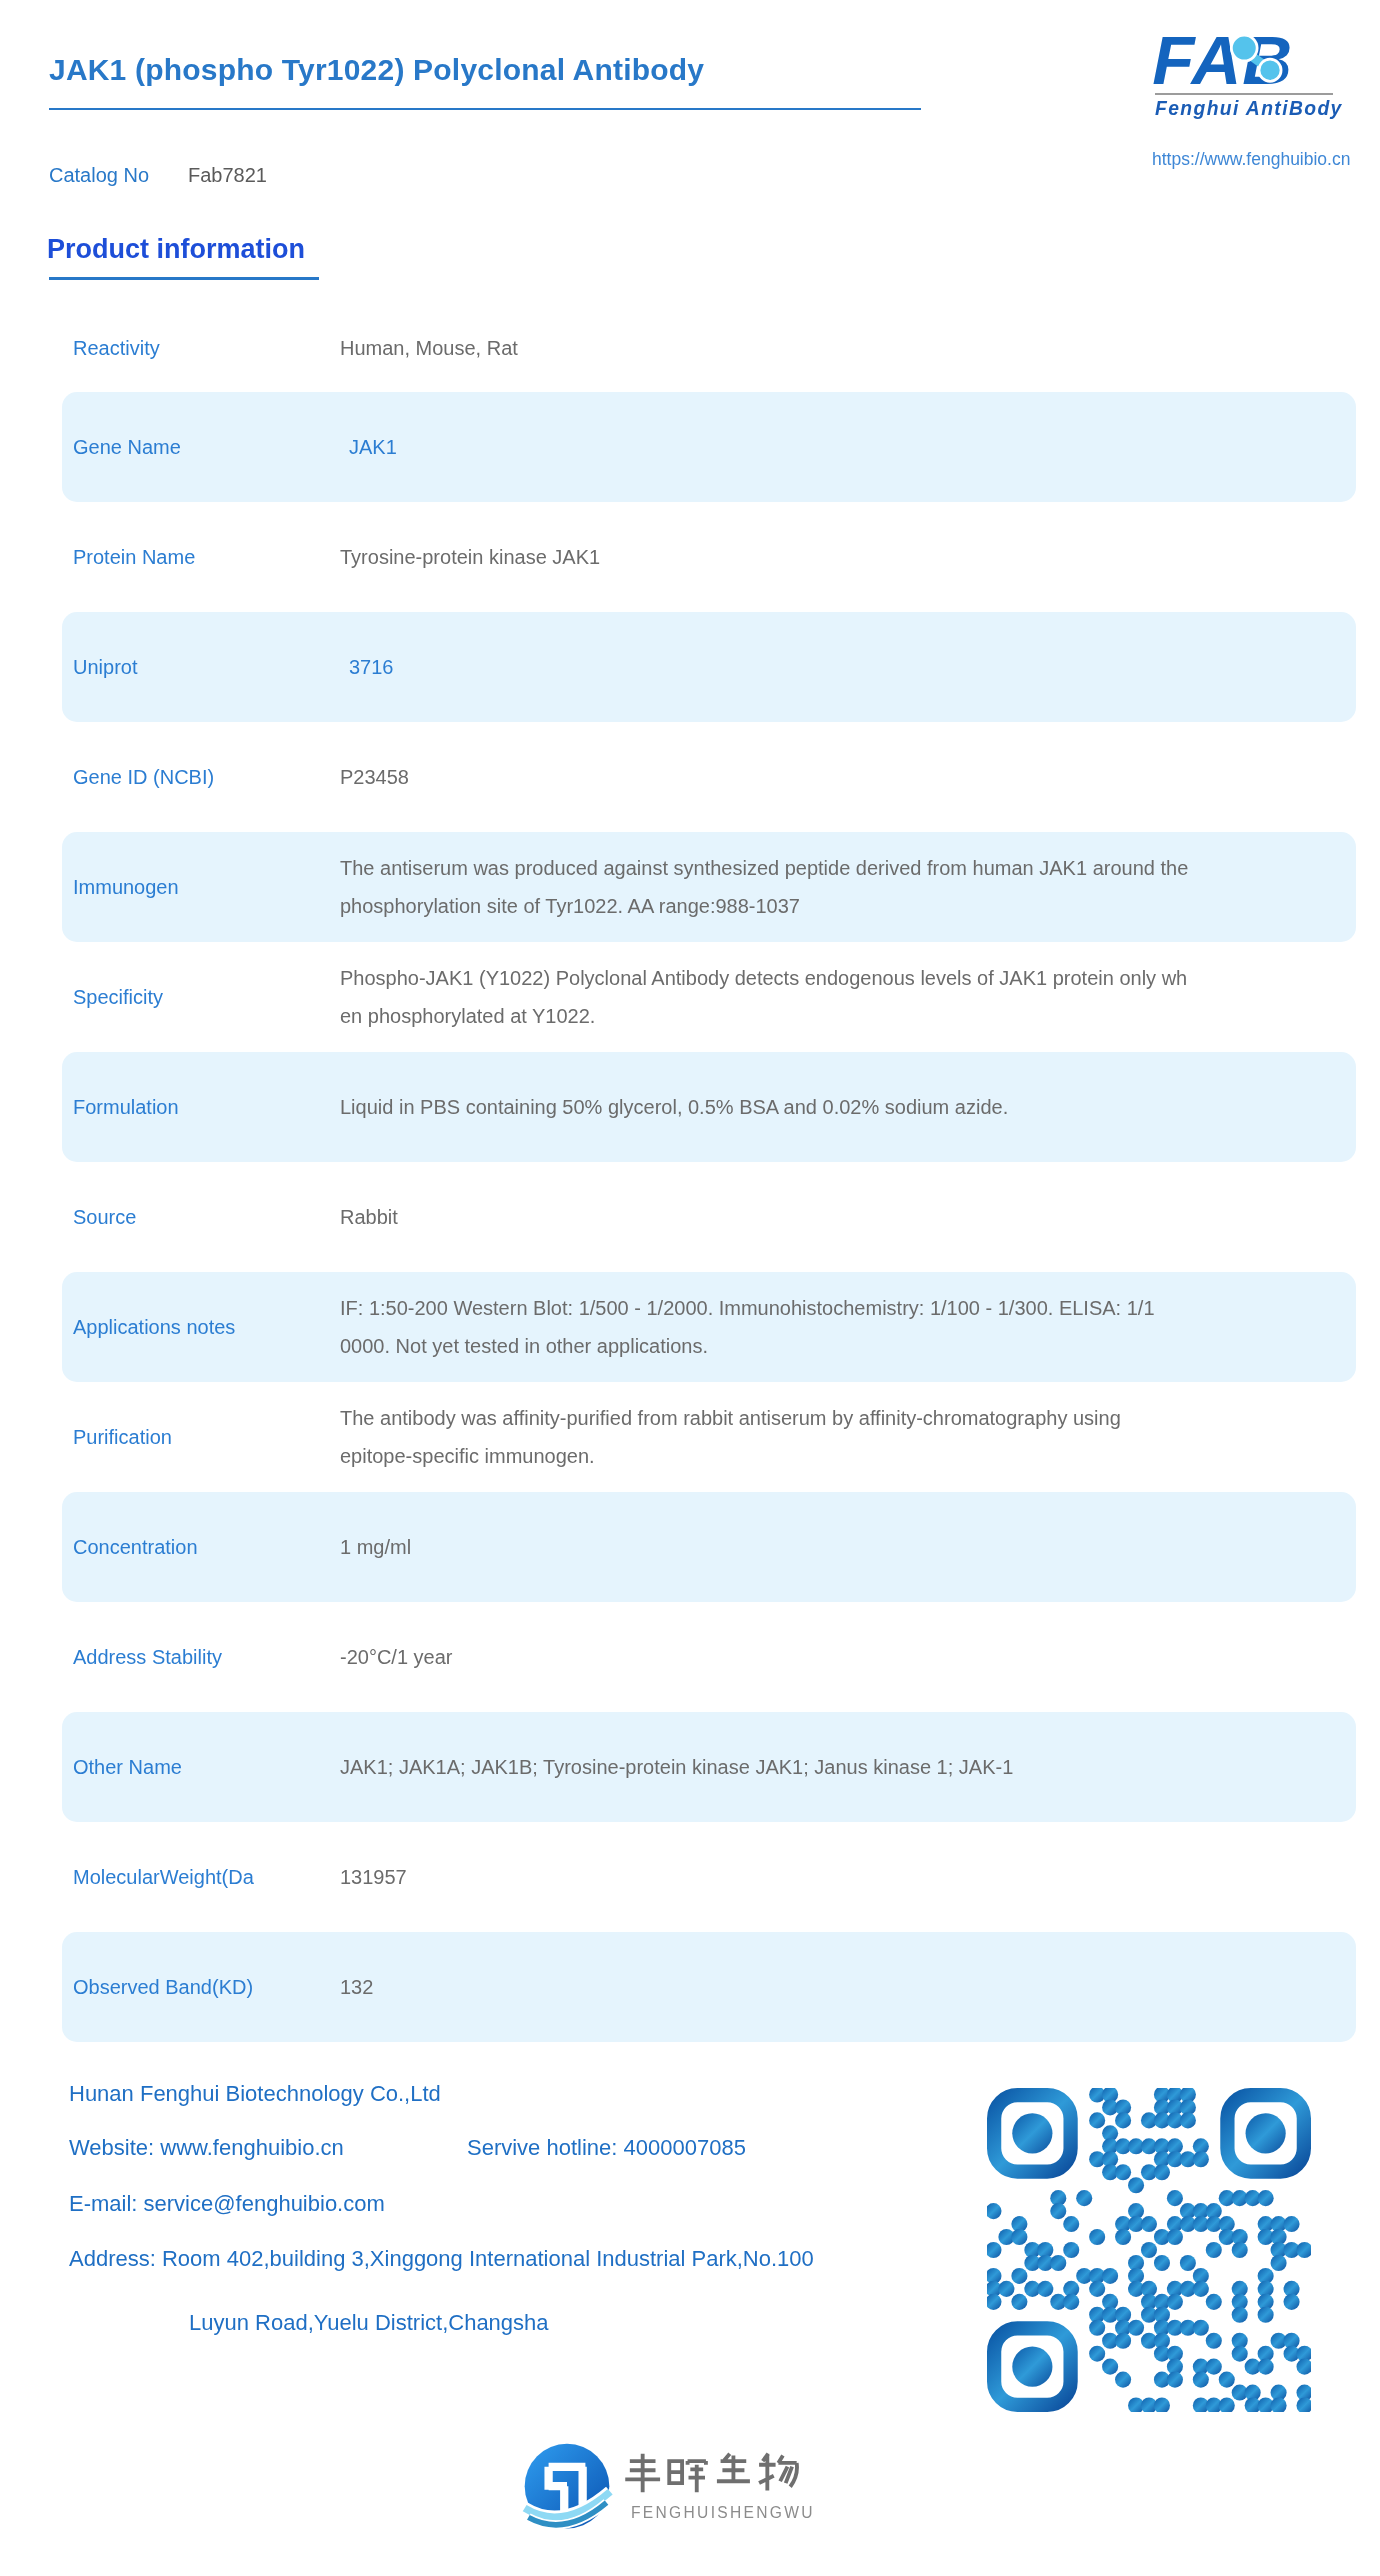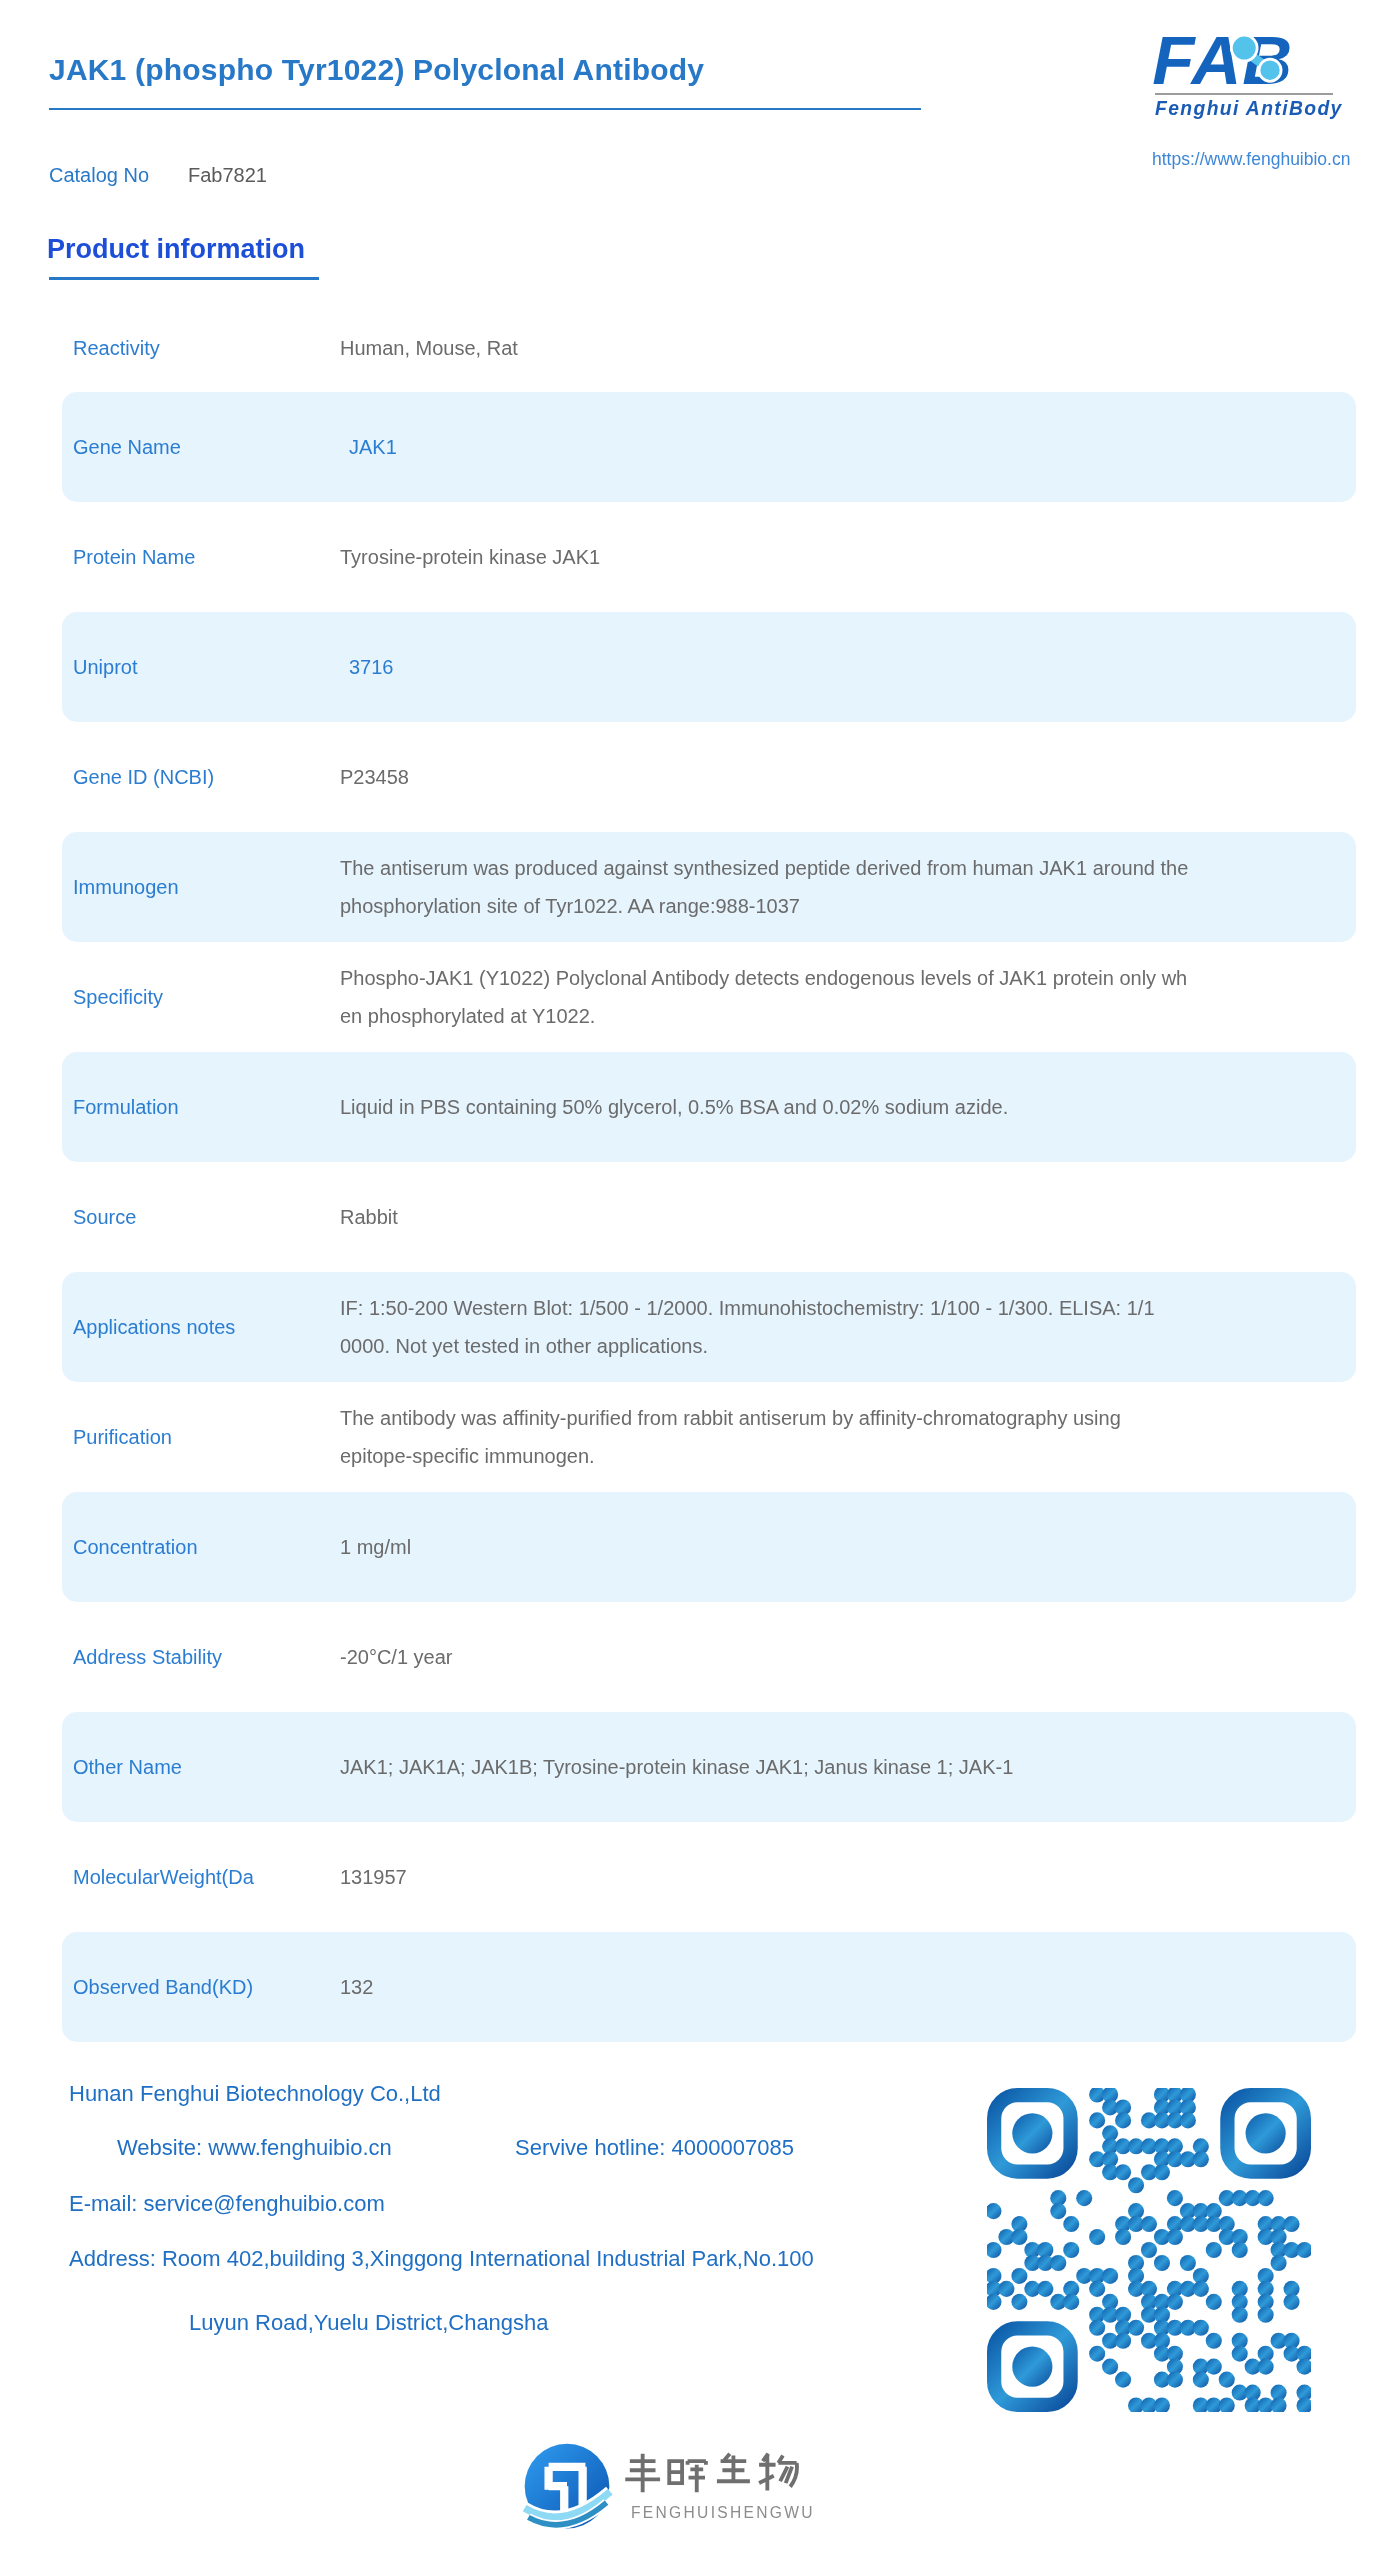--- a/index.html
+++ b/index.html
@@ -24,21 +24,21 @@
 
   .ptable { position:absolute; left:62px; top:304px; width:1294px; }
   .trow { display:flex; align-items:center; min-height:110px; background:transparent; }
   .trow.first { min-height:88px; }
   .trow.shaded { background:#e5f4fd;border-radius:15px; }
   .tlabel { width:278px; padding-left:11px; font-size:20px; color:#2b7dd2; flex-shrink:0; }
   .tvalue { flex:1; padding-right:41px; font-size:20px; color:#6b6b6b; line-height:38px; white-space:pre-line; }
   .tvalue.link { color:#2b7dd2; cursor:pointer;margin-left:9px; }
 
   .footer-line { position:absolute; left:69px; font-size:22px; color:#1f6fc4; white-space:nowrap; }
-  .fl1 { top:2081px; } .fl2 { top:2135px;margin-left:48px; } .fl3 { top:2191px; } .fl4 { top:2246px; } .fl5 { top:2310px; left:189px; }
+  .fl1 { top:2081px; } .fl2 { top:2135px; } .fl3 { top:2191px; } .fl4 { top:2246px; } .fl5 { top:2310px; left:189px; }
   .hotline { position:absolute; left:398px; top:0; white-space:nowrap; }
 
   .qr-box { position:absolute; left:987px; top:2088px; width:324px; height:324px; }
   .blogo { position:absolute; left:521px; top:2442px; width:92px; height:92px; }
   .blogo-cjk { position:absolute; left:622px; top:2451px; width:177px; height:44px; }
   .blogo-latin { position:absolute; left:631px; top:2504px; font-size:15.6px; letter-spacing:2.3px; color:#8c8c8c; }
 </style>
 </head>
 <body>
 

